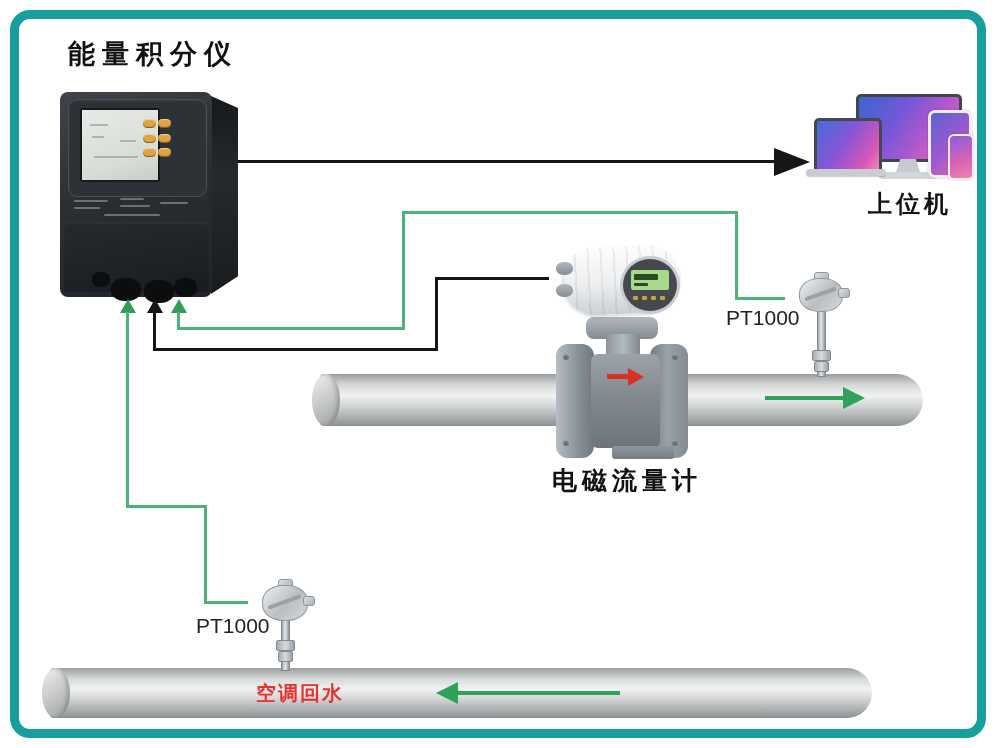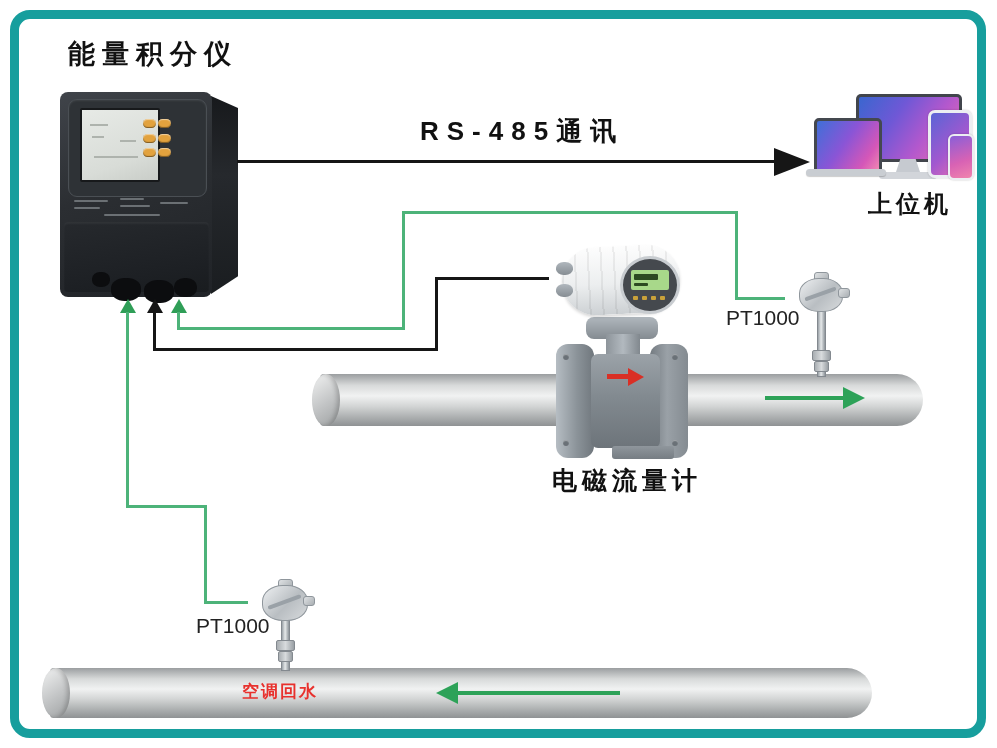--- a/index.html
+++ b/index.html
@@ -118,21 +118,20 @@
     <div class="strip-mark" style="left:44px;top:124px;width:56px;"></div>
     <div class="dev-door" style="left:4px;top:132px;width:145px;height:70px;"></div>
     <div class="gland" style="left:32px;top:182px;width:18px;height:15px;"></div>
     <div class="gland" style="left:51px;top:188px;width:30px;height:23px;"></div>
     <div class="gland" style="left:84px;top:190px;width:30px;height:23px;"></div>
     <div class="gland" style="left:114px;top:188px;width:23px;height:19px;"></div>
   </div>
 
   <div class="rs-line" style="left:237px;top:160px;width:540px;height:3px;"></div>
   <div class="rs-head" style="left:774px;top:148px;"></div>
-  <div class="label" style="left:420px;top:114px;font-size:26px;letter-spacing:8px;">RS-485通讯</div>
 
   <div>
     <div class="monitor" style="left:856px;top:94px;width:100px;height:62px;">
       <div class="screen-grad"></div>
     </div>
     <div class="mon-neck" style="left:896px;top:159px;width:24px;height:13px;"></div>
     <div class="mon-base" style="left:879px;top:172px;width:58px;height:7px;"></div>
     <div class="tablet" style="left:928px;top:110px;width:38px;height:62px;"></div>
     <div class="phone" style="left:948px;top:134px;width:22px;height:42px;"></div>
     <div class="laptop-scr" style="left:814px;top:118px;width:62px;height:48px;"></div>
@@ -207,21 +206,21 @@
     <div class="sensor-cap" style="left:814px;top:272px;width:13px;height:9px;"></div>
     <div class="sensor-head" style="left:799px;top:278px;width:42px;height:32px;">
       <div class="sensor-band" style="left:4px;top:13px;width:33px;"></div>
     </div>
     <div class="sensor-cap" style="left:838px;top:288px;width:10px;height:8px;"></div>
   </div>
   <div class="label" style="left:726px;top:306px;font-size:21px;font-weight:normal;color:#222;">PT1000</div>
 
   <div class="pipe" style="left:50px;top:668px;width:822px;height:50px;"></div>
   <div class="pipe-cap" style="left:42px;top:668px;height:50px;"></div>
-  <div class="label" style="left:242px;top:680px;font-size:17px;letter-spacing:2px;color:var(--c-return-label,#e8312d);">空调回水</div>
+  <div class="label" style="left:256px;top:680px;font-size:20px;letter-spacing:2px;color:var(--c-return-label,#e8312d);">空调回水</div>
   <div class="flow-shaft" style="left:456px;top:691px;width:164px;height:4px;"></div>
   <div class="flow-head-left" style="left:436px;top:682px;"></div>
 
   <div>
     <div class="sensor-stem" style="left:281px;top:614px;height:56px;"></div>
     <div class="sensor-nut" style="left:276px;top:640px;width:17px;"></div>
     <div class="sensor-nut" style="left:278px;top:651px;width:13px;"></div>
     <div class="sensor-cap" style="left:278px;top:579px;width:13px;height:9px;"></div>
     <div class="sensor-head" style="left:262px;top:585px;width:44px;height:34px;">
       <div class="sensor-band" style="left:4px;top:14px;width:35px;"></div>

